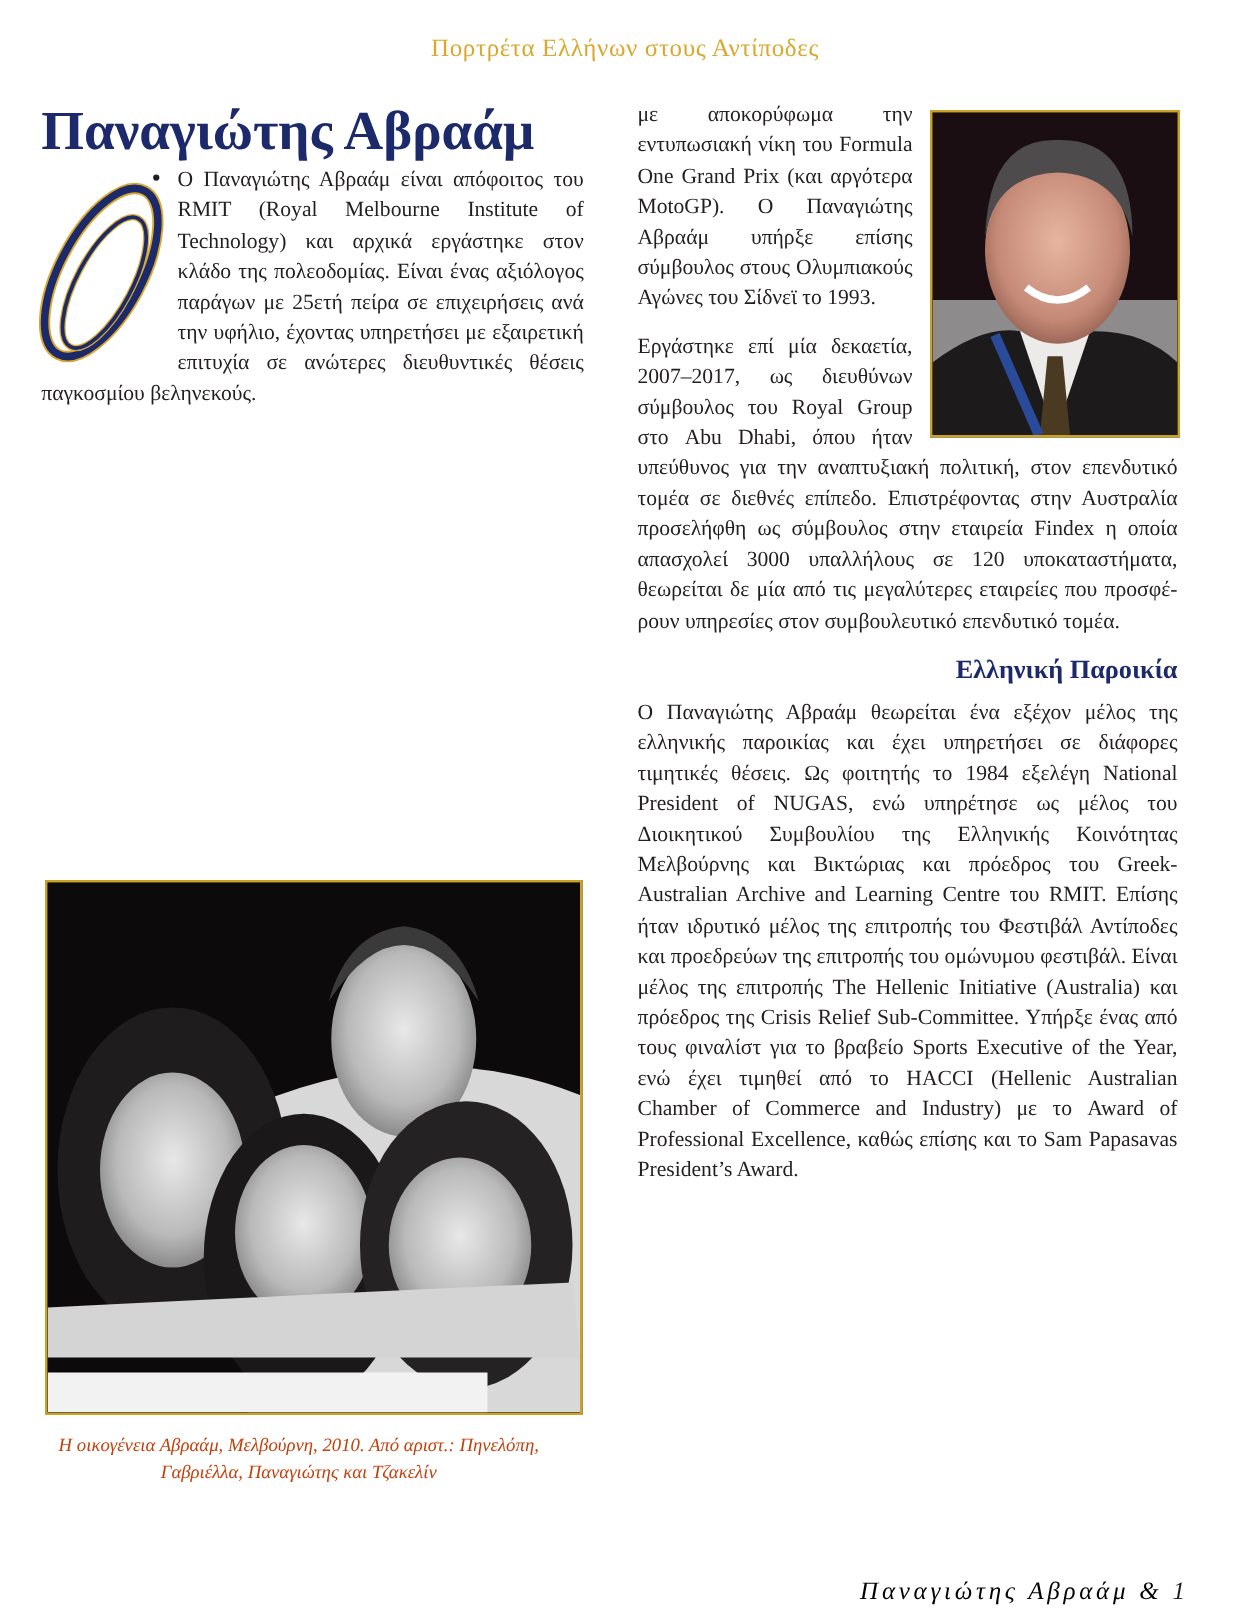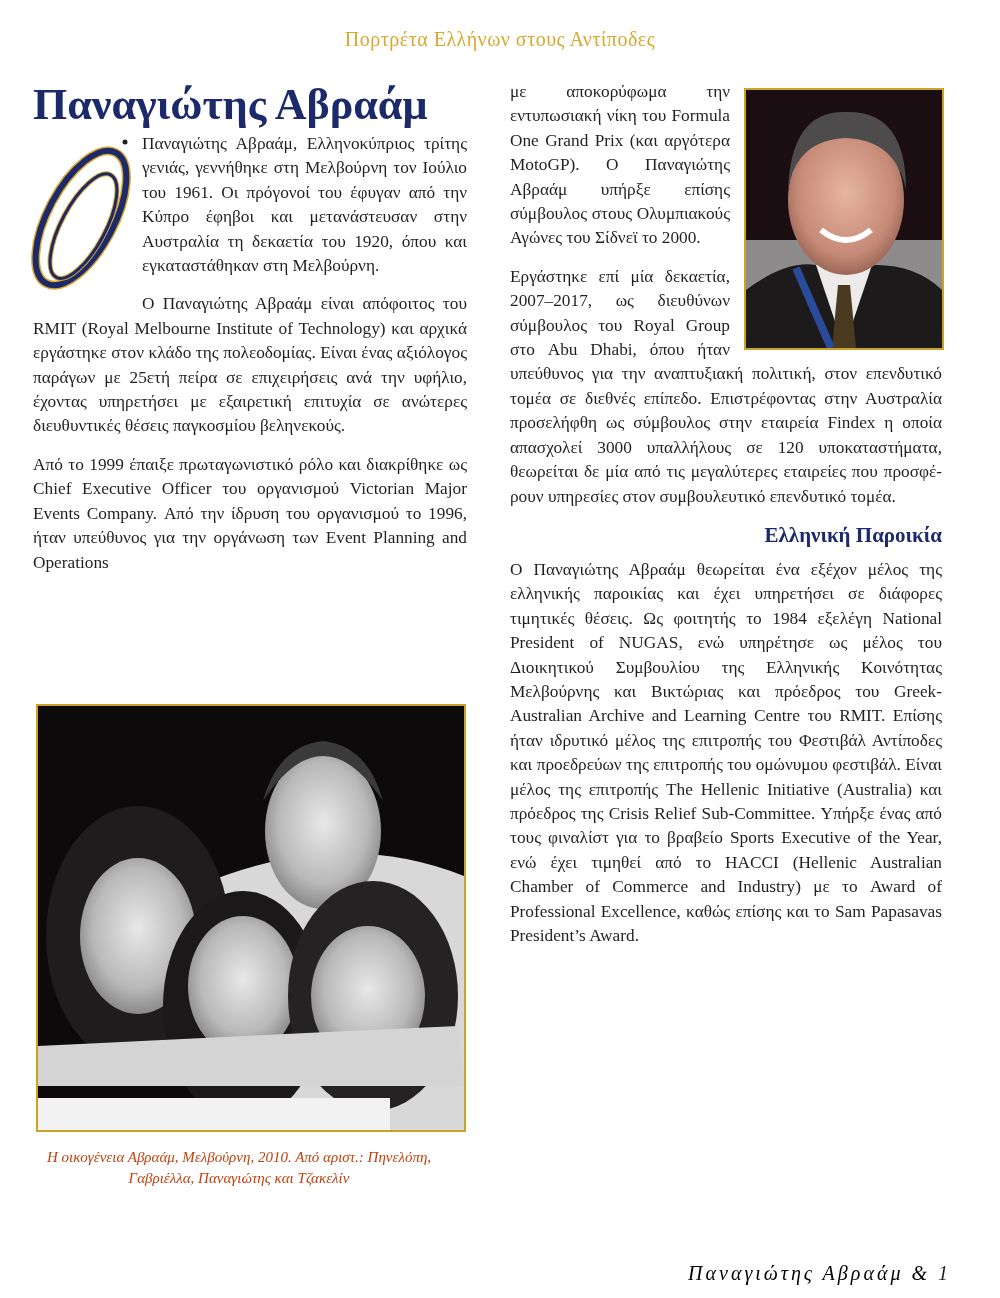--- a/index.html
+++ b/index.html
@@ -40,23 +40,21 @@
   <svg class="dropcap" viewBox="0 0 105 160">
     <g transform="rotate(28 52 82)">
       <ellipse cx="52" cy="82" rx="33" ry="74" fill="none" stroke="#d9a82e" stroke-width="9"></ellipse>
       <ellipse cx="52" cy="82" rx="33" ry="74" fill="none" stroke="#1c2a6b" stroke-width="6"></ellipse>
       <ellipse cx="58" cy="88" rx="22" ry="58" fill="none" stroke="#d9a82e" stroke-width="5"></ellipse>
       <ellipse cx="58" cy="88" rx="22" ry="58" fill="none" stroke="#1c2a6b" stroke-width="3"></ellipse>
     </g>
     <circle cx="96" cy="6" r="2.5" fill="#231f20"></circle>
   </svg>
 
-  <p>Παναγιώτης Αβραάμ, Ελληνοκύ­πριος τρίτης γενιάς, γεννήθηκε στη Μελβούρνη τον Ιούλιο του 1961. Οι πρόγονοί του έφυγαν από την Κύπρο έφηβοι και μετα­νάστευσαν στην Αυστραλία τη δεκαετία του 1920, όπου και εγκαταστάθηκαν στη Μελβούρνη.</p>
   <p>Ο Παναγιώτης Αβραάμ είναι απόφοιτος του RMIT (Royal Melbourne Institute of Technology) και αρχικά εργάστηκε στον κλάδο της πολεοδομίας. Είναι ένας αξιόλογος παράγων με 25ετή πείρα σε επιχειρήσεις ανά την υφήλιο, έχοντας υπηρετήσει με εξαιρετική επιτυχία σε ανώτερες διευθυντικές θέσεις παγκοσμίου βεληνεκούς.</p>
-  <p>Από το 1999 έπαιξε πρωταγωνιστικό ρόλο και δια­κρίθηκε ως Chief Executive Officer του οργανισμού Victorian Major Events Company. Από την ίδρυση του οργανισμού το 1996, ήταν υπεύθυνος για την οργάνωση των Event Planning and Operations</p>
 </div>
 
 <div class="family">
   <svg width="426" height="424" viewBox="0 0 426 424">
     <defs>
       <radialGradient id="skin" cx="50%" cy="45%" r="55%">
         <stop offset="0%" stop-color="#e8e8e8"></stop>
           <stop offset="70%" stop-color="#b9b9b9"></stop>
           <stop offset="100%" stop-color="#8a8a8a"></stop>
       </radialGradient>
@@ -103,21 +101,21 @@
       <path d="M92 195 L104 195 L110 258 L86 258 Z" fill="#4a3a22"></path>
 
       <path d="M50 178 L85 258" stroke="#2a4a9a" stroke-width="8" fill="none"></path>
 
       <ellipse cx="100" cy="110" rx="58" ry="75" fill="url(#face)"></ellipse>
       <path d="M42 100 Q 45 20 100 22 Q 160 20 160 100 Q 150 50 100 48 Q 50 50 42 100 Z" fill="#4e4b4c"></path>
       <path d="M75 140 Q 100 160 125 140" stroke="#fff" stroke-width="6" fill="none"></path>
     </svg>
   </div>
 
-  <p>με αποκορύφωμα την εντυπωσιακή νίκη του Formula One Grand Prix (και αργότερα MotoGP). Ο Παναγιώτης Αβραάμ υπήρξε επίσης σύμβου­λος στους Ολυμπιακούς Αγώνες του Σίδνεϊ το 2000.</p>
+  <p>με αποκορύφωμα την εντυπωσιακή νίκη του Formula One Grand Prix (και αργότερα MotoGP). Ο Παναγιώτης Αβραάμ υπήρξε επίσης σύμβου­λος στους Ολυμπιακούς Αγώνες του Σίδνεϊ το 1993.</p>
   <p>Εργάστηκε επί μία δεκα­ετία, 2007–2017, ως διευ­θύνων σύμβουλος του Royal Group στο Abu Dhabi, όπου ήταν υπεύθυνος για την αναπτυξιακή πολι­τική, στον επενδυτικό τομέα σε διεθνές επίπεδο. Επιστρέφοντας στην Αυστραλία προσελήφθη ως σύμβουλος στην εταιρεία Findex η οποία απασχολεί 3000 υπαλλήλους σε 120 υποκαταστήματα, θεωρείται δε μία από τις μεγαλύτερες εταιρείες που προσφέ­ρουν υπηρεσίες στον συμβουλευτικό επενδυτικό τομέα.</p>
 
   <h2 class="section">Ελληνική Παροικία</h2>
 
   <p>Ο Παναγιώτης Αβραάμ θεωρείται ένα εξέχον μέλος της ελληνικής παροικίας και έχει υπηρετήσει σε διάφορες τιμητικές θέσεις. Ως φοιτητής το 1984 εξελέγη National President of NUGAS, ενώ υπη­ρέτησε ως μέλος του Διοικητικού Συμβουλίου της Ελληνικής Κοινότητας Μελβούρνης και Βικτώριας και πρόεδρος του Greek-Australian Archive and Learning Centre του RMIT. Επίσης ήταν ιδρυτι­κό μέλος της επιτροπής του Φεστιβάλ Αντίποδες και προεδρεύων της επιτροπής του ομώνυμου φεστιβάλ. Είναι μέλος της επιτροπής The Hellenic Initiative (Australia) και πρόεδρος της Crisis Relief Sub-Committee. Υπήρξε ένας από τους φιναλίστ για το βραβείο Sports Executive of the Year, ενώ έχει τιμηθεί από το HACCI (Hellenic Australian Chamber of Commerce and Industry) με το Award of Professional Excellence, καθώς επίσης και το Sam Papasavas President’s Award.</p>
 </div>
 
 <div class="folio">
   <span class="name">Παναγιώτης Αβραάμ &amp;</span>
   <span class="num">1</span>

